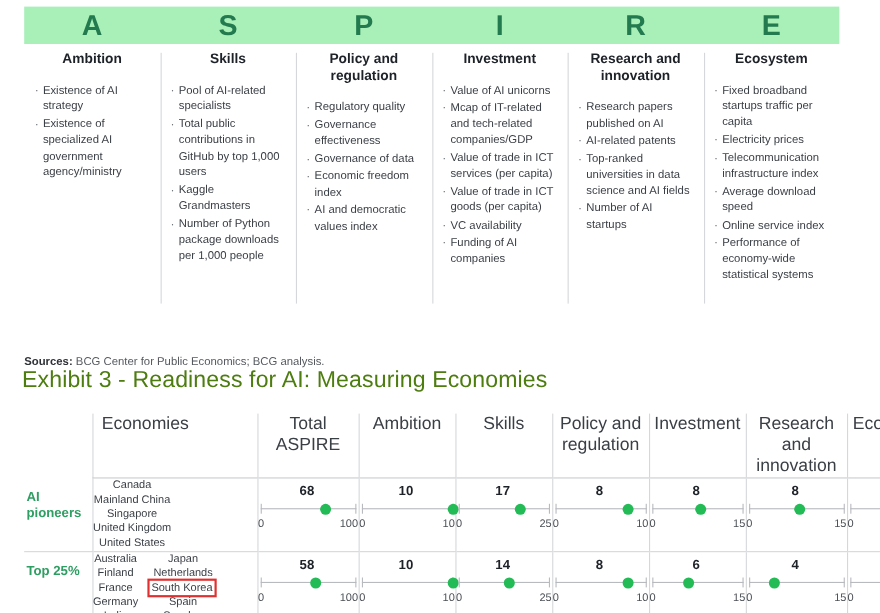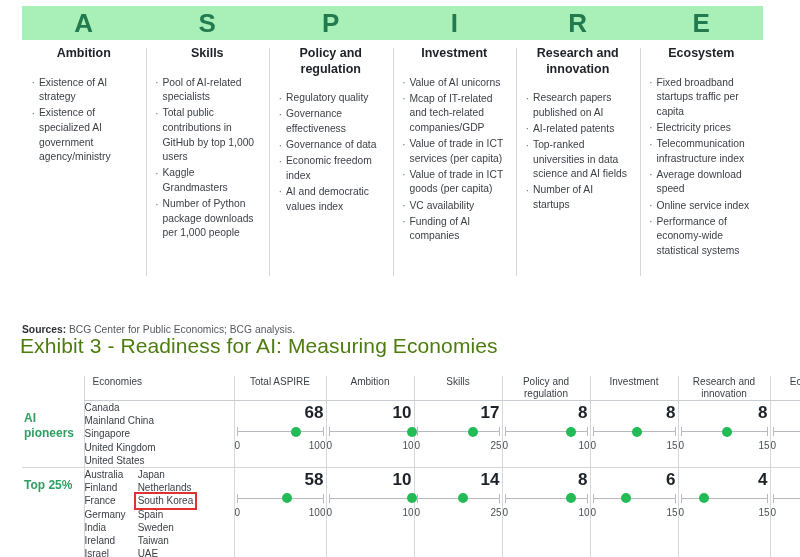--- a/index.html
+++ b/index.html
@@ -110,21 +110,21 @@
     border-collapse: collapse;
     table-layout: fixed;
   }
   table.aspire-table th,
   table.aspire-table td {
     vertical-align: top;
     padding: 0;
   }
 
   .th-label {
-    font-size: 10px;
+    font-size: 16px;
     font-weight: 400;
     color: #3a3f46;
     line-height: 1.2;
     text-align: center;
     padding: 0 4px 5px 4px;
   }
   .th-label.left { text-align: left; padding-left: 8px; }
   .th-blank { border: none; }
 
   .col-sep { border-left: 1px solid #d5d7da; }
@@ -138,20 +138,21 @@
     font-size: 12px;
     font-weight: 700;
     color: #2f9e63;
     line-height: 1.25;
     padding: 10px 0 10px 2px;
     white-space: pre-line;
   }
 
   .economies-cell {
     padding: 6px 4px 6px 8px;
+    text-align: center;
   }
   .economies-grid {
     display: flex;
     gap: 12px;
     font-size: 10px;
     line-height: 1.32;
     color: #3a3f46;
   }
   .economies-grid ul {
     list-style: none;
@@ -168,22 +169,22 @@
   
   .metric-cell { padding: 0 6px; }
   .metric-inner {
     position: relative;
     height: 54px;
     display: flex;
     flex-direction: column;
     justify-content: center;
   }
   .metric-value {
-    text-align: right;
-    font-size: 17px;
+    text-align: center;
+    font-size: 12px;
     font-weight: 700;
     color: #1d2128;
     line-height: 1;
     margin-bottom: 5px;
     padding-right: 2px;
   }
   .scale {
     position: relative;
     height: 12px;
     margin-bottom: 2px;

